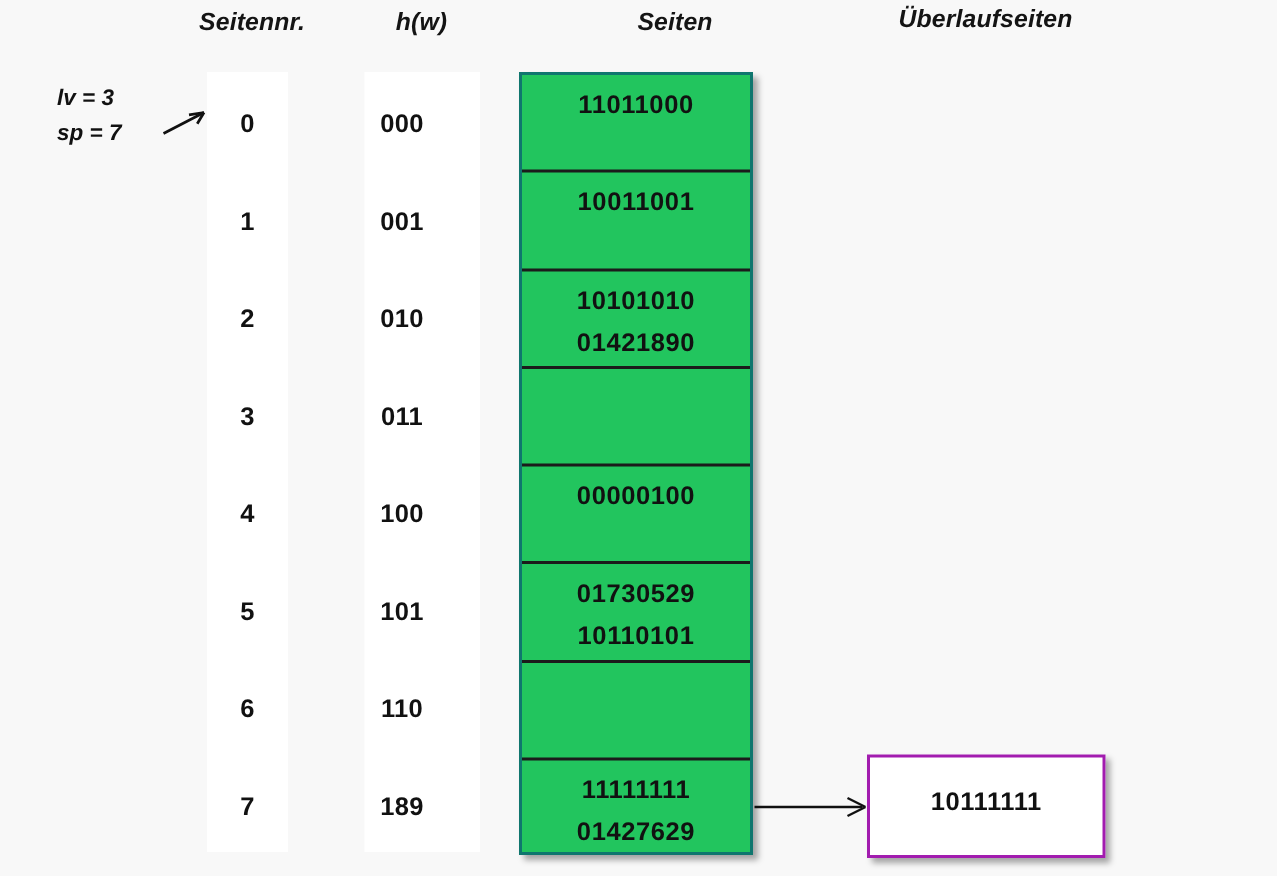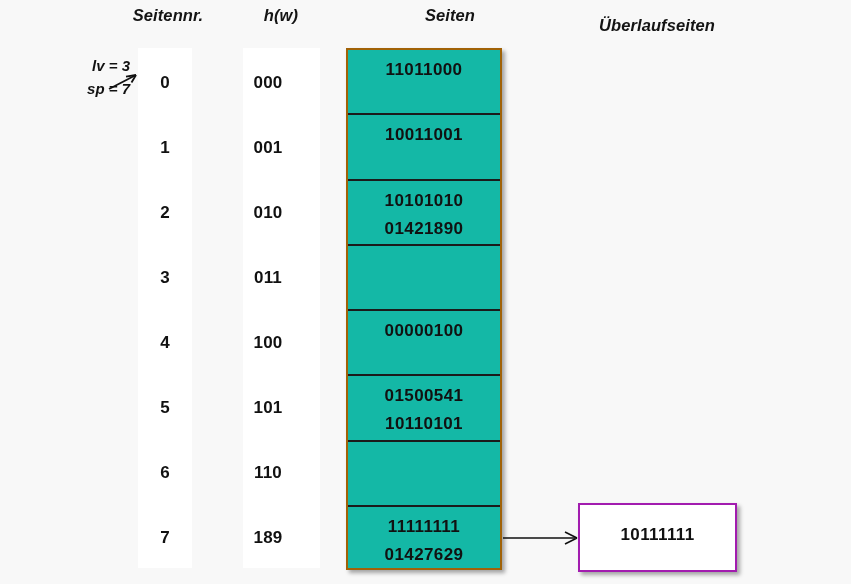--- a/index.html
+++ b/index.html
@@ -27,29 +27,28 @@
     font-weight: 600;
     color: #141414;
     letter-spacing: 0.1px;
     white-space: nowrap;
     transform: translateX(-50%);
     text-align: center;
   }
   #hdr-seitennr { left: 168px; top: 6px; }
   #hdr-hw       { left: 281px; top: 6px; }
   #hdr-seiten   { left: 424px; top: 6px; margin-left: 26px; }
-  #hdr-ueber    { left: 657px; top: 16px; font-style: italic; }
+  #hdr-ueber    { left: 657px; top: 4px; font-style: italic; }
 
   
   #annotation {
     position: absolute;
     left: 38px;
     top: 54px;
     width: 92px;
-    text-align: right;
     font-style: italic;
     font-size: 15px;
     font-weight: 600;
     color: #111;
     line-height: 23px;
     white-space: nowrap;
   }
   #annotation-arrow {
     position: absolute;
     left: 108px;
@@ -82,22 +81,22 @@
   .idx-text { left: 165px; }
   .hash-text { left: 268px; }
 
   
   #seiten-block {
     position: absolute;
     left: 346px;
     top: 48px;
     width: 156px;
     height: 522px;
-    background: #14b8a6;
-    border: 2px solid #a16207;
+    background: #22c55e;
+    border: 2px solid #0f766e;
     box-sizing: border-box;
     box-shadow: 3px 3px 4px rgba(0,0,0,0.34);
   }
   .seiten-row {
     position: relative;
     height: 65.25px;
     box-sizing: border-box;
     border-bottom: 2px solid #1b1b1b;
     display: flex;
     flex-direction: column;
@@ -195,21 +194,21 @@
     </div>
     <div class="seiten-row">
       <div class="line">10101010</div>
       <div class="line">01421890</div>
     </div>
     <div class="seiten-row"></div>
     <div class="seiten-row">
       <div class="line">00000100</div>
     </div>
     <div class="seiten-row">
-      <div class="line">01500541</div>
+      <div class="line">01730529</div>
       <div class="line">10110101</div>
     </div>
     <div class="seiten-row"></div>
     <div class="seiten-row">
       <div class="line">11111111</div>
       <div class="line">01427629</div>
     </div>
   </div>
 
   <svg id="overflow-arrow" viewBox="0 0 80 28" xmlns="http://www.w3.org/2000/svg">

